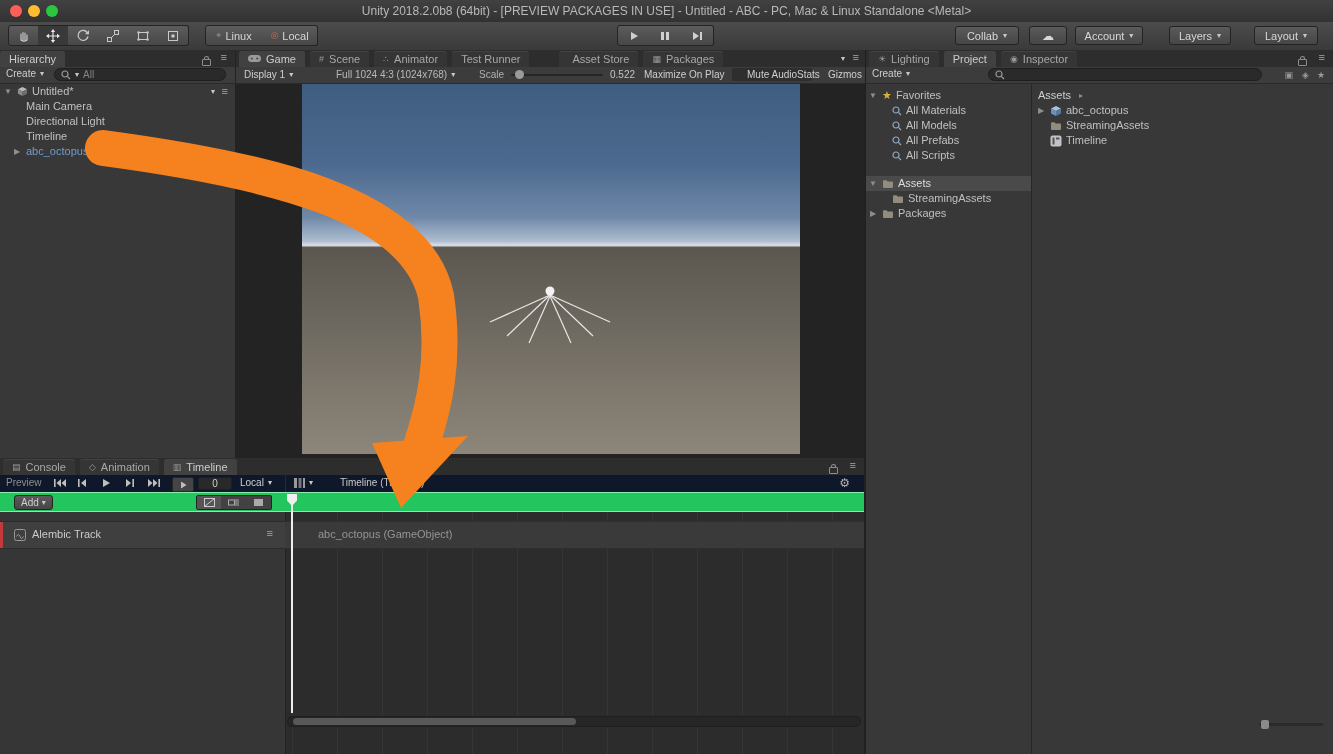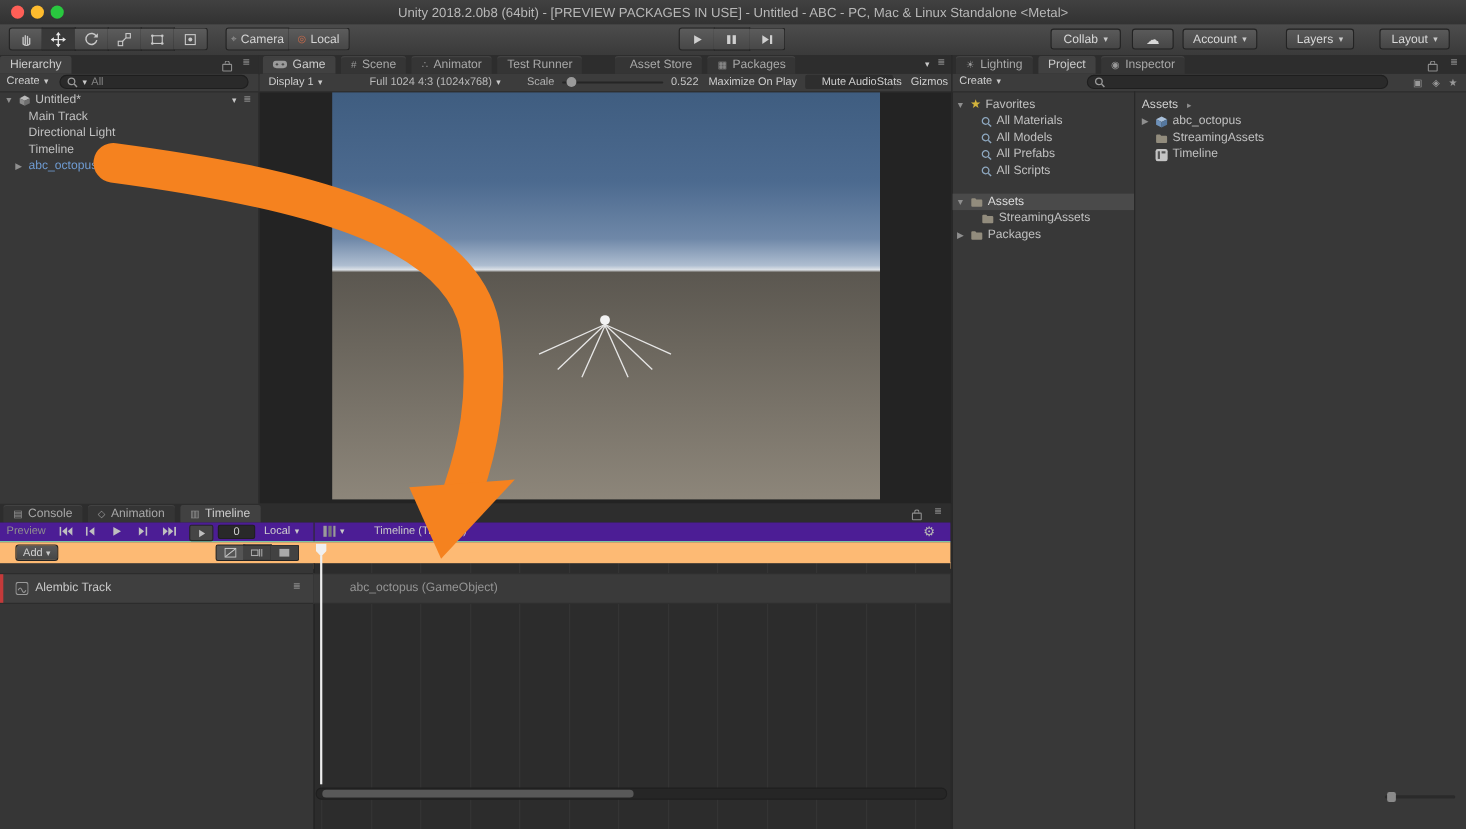--- a/index.html
+++ b/index.html
@@ -128,21 +128,21 @@
       <span>
           <svg width="14" height="14" viewBox="0 0 14 14">
             <rect x="2.5" y="2.5" width="9" height="9" fill="none" stroke="#c8c8c8"></rect>
             <circle cx="7" cy="7" r="1.8" fill="#c8c8c8"></circle>
           </svg>
         </span>
     </div>
 
     <div class="toolbtn grp-l" style="left:205px;width:58px;font-size:11px;">
       <span class="ticon">⌖</span>
-      <span>Camera</span>
+      <span>Linux</span>
     </div>
     <div class="toolbtn grp-r" style="left:262px;width:56px;font-size:11px;">
       <span class="ticon" style="color:#c96a4a;">◎</span>
       <span>Local</span>
     </div>
 
     <div class="toolbtn grp-l tbtn" style="left:617px;width:33px;">
       <span>
           <svg width="10" height="10" viewBox="0 0 10 10">
             <path d="M2 1 L9 5 L2 9z" fill="#cfcfcf"></path>
@@ -219,21 +219,21 @@
               <path d="M6 1 L11 3.5 L6 6 L1 3.5z" fill="#b9b9b9"></path>
               <path d="M1 3.5 L6 6 V11 L1 8.5z" fill="#8b8b8b"></path>
               <path d="M11 3.5 L6 6 V11 L11 8.5z" fill="#6f6f6f"></path>
             </svg>
           </span>
         <span>Untitled*</span>
         <span class="abs menug" style="right:7px;">≡</span>
         <span class="abs caret" style="right:20px;top:4px;">▾</span>
       </div>
       <div class="row" style="padding-left:26px;">
-        <span>Main Track</span>
+        <span>Main Camera</span>
       </div>
       <div class="row" style="padding-left:26px;">
         <span>Directional Light</span>
       </div>
       <div class="row" style="padding-left:26px;">
         <span>Timeline</span>
       </div>
       <div class="row">
         <span class="arr" style="margin-left:12px;">▶</span>
         <span style="color:#6f9bd1;">abc_octopus</span>
@@ -480,21 +480,21 @@
         <span>Animation</span>
       </div>
       <div class="tab active">
         <span class="ticon">▥</span>
         <span>Timeline</span>
       </div>
       <span class="abs" style="right:26px;top:6px;"><span class="padlock"></span></span>
       <span class="abs menug" style="right:8px;top:2px;">≡</span>
     </div>
 
-    <div class="abs" style="left:0;top:17px;right:0;height:17px;background:#4c1d95;border-bottom:1px solid #86efac;">
+    <div class="abs" style="left:0;top:17px;right:0;height:17px;background:#0f172a;border-bottom:7px solid #86efac;">
       <span class="flat" style="position:absolute;left:6px;top:2px;color:#8f8f8f;font-size:10px;">
           <span>Preview</span>
         </span>
       <span class="abs tbtn" style="left:52px;top:3px;width:16px;">
           <svg width="12" height="10" viewBox="0 0 12 10">
             <rect x="0" y="1" width="1.6" height="8" fill="#bfbfbf"></rect>
             <path d="M7 1 L2.5 5 L7 9z" fill="#bfbfbf"></path>
             <path d="M12 1 L7.5 5 L12 9z" fill="#bfbfbf"></path>
           </svg>
         </span>
@@ -538,21 +538,21 @@
             <rect x="1" y="1" width="3" height="10" fill="#9a9a9a"></rect>
             <rect x="5.5" y="1" width="3" height="10" fill="#777"></rect>
             <rect x="10" y="1" width="2" height="10" fill="#9a9a9a"></rect>
           </svg>
         <span class="caret">▾</span>
       </span>
       <span class="abs" style="left:340px;top:2px;font-size:10px;color:#c8c8c8;">Timeline (Timeline)</span>
       <span class="abs" style="right:14px;top:1px;font-size:12px;color:#b5b5b5;">⚙</span>
     </div>
 
-    <div class="abs" style="left:0;top:35px;right:0;height:18px;background:#fdba74;border-bottom:6px solid #fdba74;">
+    <div class="abs" style="left:0;top:35px;right:0;height:18px;background:#22c55e;border-bottom:6px solid #fdba74;">
       <span class="flat" style="position:absolute;left:14px;top:2px;height:13px;padding:0 6px;background:linear-gradient(#5a5a5a,#464646);border:1px solid #242424;border-radius:3px;font-size:10px;gap:3px;">
         <span>Add</span>
         <span class="caret">▾</span>
       </span>
       <span class="abs tbtn" style="left:196px;top:2px;width:25px;height:13px;background:#555;border:1px solid #242424;border-radius:2px 0 0 2px;">
           <svg width="11" height="9" viewBox="0 0 11 9">
             <rect x="0.5" y="0.5" width="10" height="8" fill="none" stroke="#ccc"></rect>
             <path d="M1 8 L10 1" stroke="#ccc"></path>
           </svg>
         </span>

